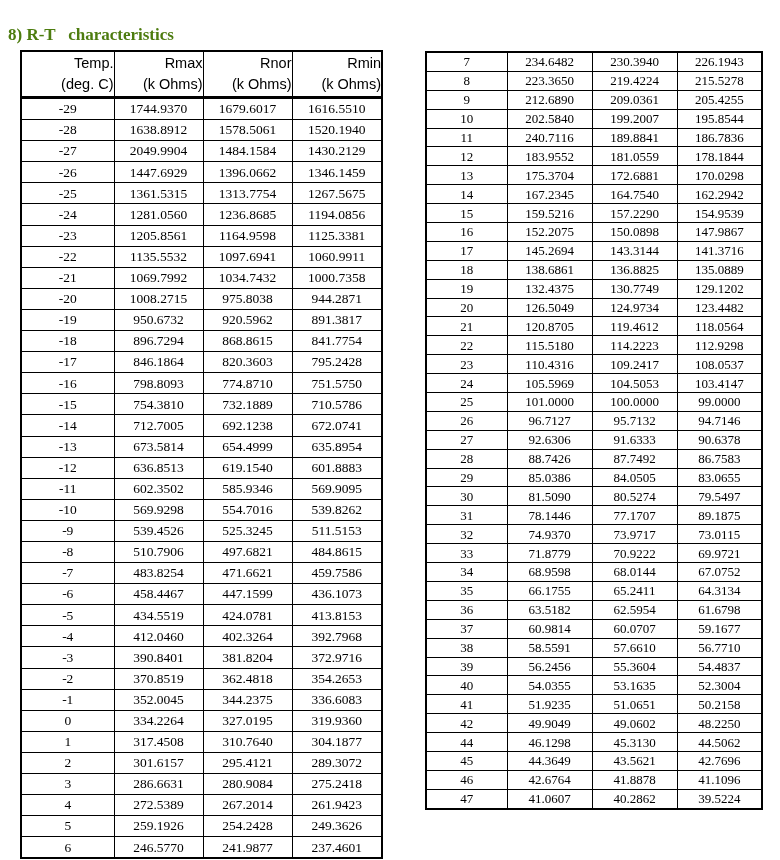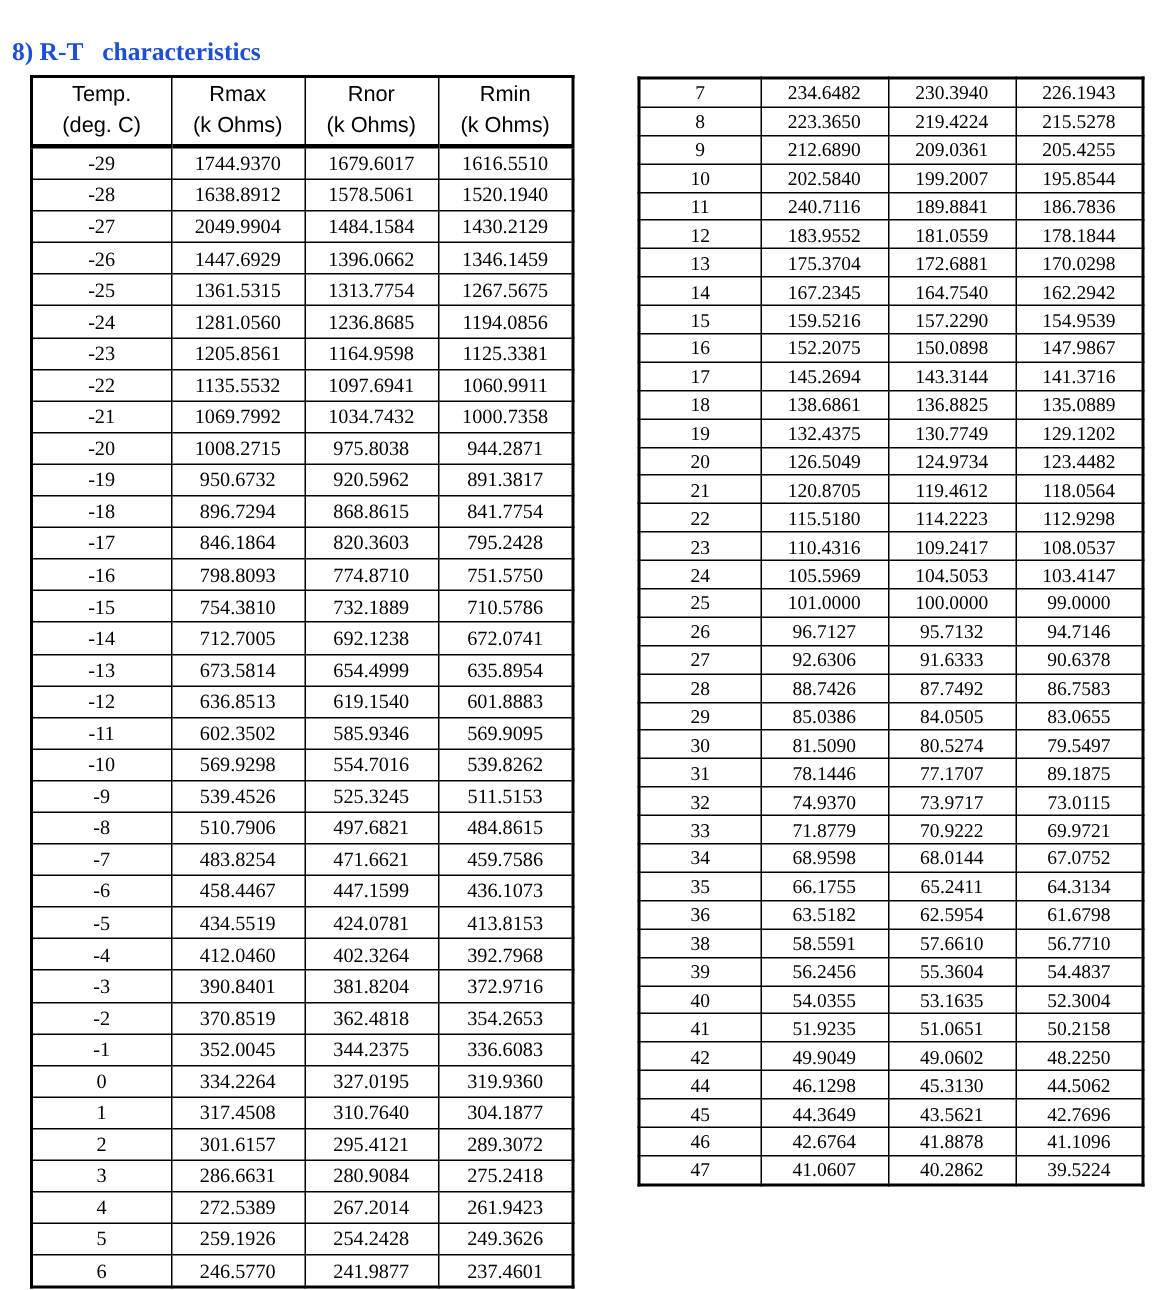--- a/index.html
+++ b/index.html
@@ -16,21 +16,21 @@
   }
   .page-title {
     position: absolute;
     left: 8px;
     top: 26px;
     font-family: "Liberation Serif", serif;
     font-weight: bold;
     font-size: 17px;
     line-height: 1;
     white-space: pre;
-    color: #1d4ed8;
+    color: #4d7c0f;
   }
   table.data-table {
     position: absolute;
     border-collapse: collapse;
     table-layout: fixed;
     border: 2px solid #000000;
   }
   table.data-table th,
   table.data-table td {
     border: 1px solid #000000;
@@ -45,20 +45,21 @@
     left: 20px;
     top: 50px;
     width: 361px;
   }
   #left-table thead th {
     font-family: "Liberation Sans", sans-serif;
     font-weight: normal;
     font-size: 14.5px;
     height: 44px;
     border-bottom: 3px solid #000000;
+    text-align: right;
   }
   #left-table thead th .hline {
     line-height: 1.45;
   }
   #left-table tbody td {
     height: 20.1px;
     font-size: 13.5px;
     line-height: 1;
   }
   
@@ -507,20 +508,26 @@
         <td>65.2411</td>
         <td>64.3134</td>
       </tr>
       <tr>
         <td>36</td>
         <td>63.5182</td>
         <td>62.5954</td>
         <td>61.6798</td>
       </tr>
       <tr>
+        <td>37</td>
+        <td>60.9814</td>
+        <td>60.0707</td>
+        <td>59.1677</td>
+      </tr>
+      <tr>
         <td>38</td>
         <td>58.5591</td>
         <td>57.6610</td>
         <td>56.7710</td>
       </tr>
       <tr>
         <td>39</td>
         <td>56.2456</td>
         <td>55.3604</td>
         <td>54.4837</td>

